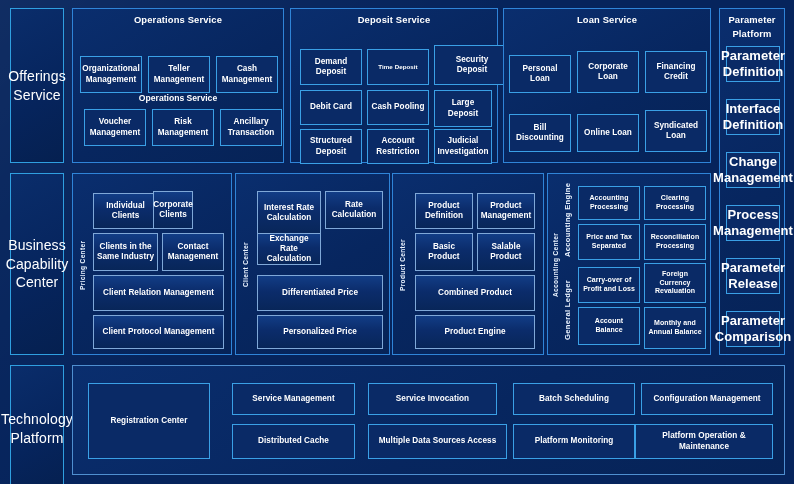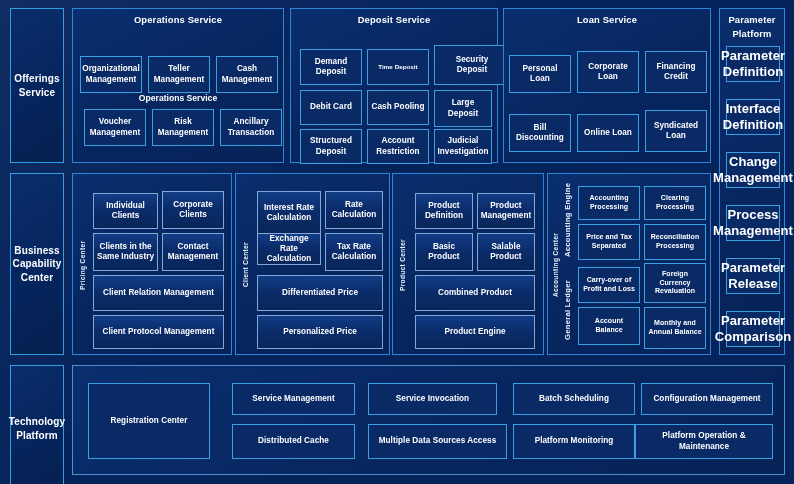--- a/index.html
+++ b/index.html
@@ -15,21 +15,21 @@
       linear-gradient(135deg, rgba(255,255,255,0.045) 0%, rgba(255,255,255,0.02) 18%, rgba(255,255,255,0) 42%),
       #06245c;
     box-sizing:border-box;
   }
 
   .sidelabel{
     position:absolute;box-sizing:border-box;
     border:1.4px solid #2f9fe0;
     background:linear-gradient(150deg,#0a2d6b 0%, #06245c 60%, #052050 100%);
     display:flex;align-items:center;justify-content:center;
-    text-align:center;font-size:10px;font-weight:bold;line-height:1.35;
+    text-align:center;font-size:14px;font-weight:normal;line-height:1.35;
     letter-spacing:.1px;
   }
 
   .group{
     position:absolute;box-sizing:border-box;
     border:1.4px solid #2f84d8;
     background:linear-gradient(150deg,#0a2e6e 0%, #07265f 55%, #062357 100%);
   }
   .group.light{border-color:#4f8fd0;}
 
@@ -142,37 +142,36 @@
       <span>Business</span><br>
       <span>Capability</span><br>
       <span>Center</span>
     </div>
   </div>
 
   <div class="group" style="left:72px;top:173px;width:160px;height:182px;">
     <div class="vlabel" style="left:3px;top:0;width:12px;height:182px;">Pricing Center</div>
 
     <div class="card grad" style="left:20px;top:19px;width:65px;height:36px;">Individual Clients</div>
-    <div class="card grad" style="left:89px;top:17px;width:62px;height:38px;">Corporate Clients</div>
+    <div class="card grad" style="left:80px;top:17px;width:40px;height:38px;">Corporate Clients</div>
 
     <div class="card grad" style="left:20px;top:59px;width:65px;height:38px;">Clients in the Same Industry</div>
     <div class="card grad" style="left:89px;top:59px;width:62px;height:38px;">Contact Management</div>
 
     <div class="card grad" style="left:20px;top:101px;width:131px;height:36px;">Client Relation Management</div>
     <div class="card grad" style="left:20px;top:141px;width:131px;height:34px;">Client Protocol Management</div>
   </div>
 
   <div class="group" style="left:235px;top:173px;width:155px;height:182px;">
     <div class="vlabel" style="left:3px;top:0;width:12px;height:182px;">Client Center</div>
 
     <div class="card grad" style="left:21px;top:17px;width:64px;height:44px;">Interest Rate Calculation</div>
     <div class="card grad" style="left:89px;top:17px;width:58px;height:38px;">Rate Calculation</div>
 
     <div class="card grad" style="left:21px;top:59px;width:64px;height:32px;">Exchange Rate Calculation</div>
-    <div class="card grad" style="left:89px;top:59px;width:58px;height:38px;">Tax Rate Calculation</div>
 
     <div class="card grad" style="left:21px;top:101px;width:126px;height:36px;">Differentiated Price</div>
     <div class="card grad" style="left:21px;top:141px;width:126px;height:34px;">Personalized Price</div>
   </div>
 
   <div class="group" style="left:392px;top:173px;width:152px;height:182px;">
     <div class="vlabel" style="left:3px;top:0;width:12px;height:182px;">Product Center</div>
 
     <div class="card grad" style="left:22px;top:19px;width:58px;height:36px;">Product Definition</div>
     <div class="card grad" style="left:84px;top:19px;width:58px;height:36px;">Product Management</div>

